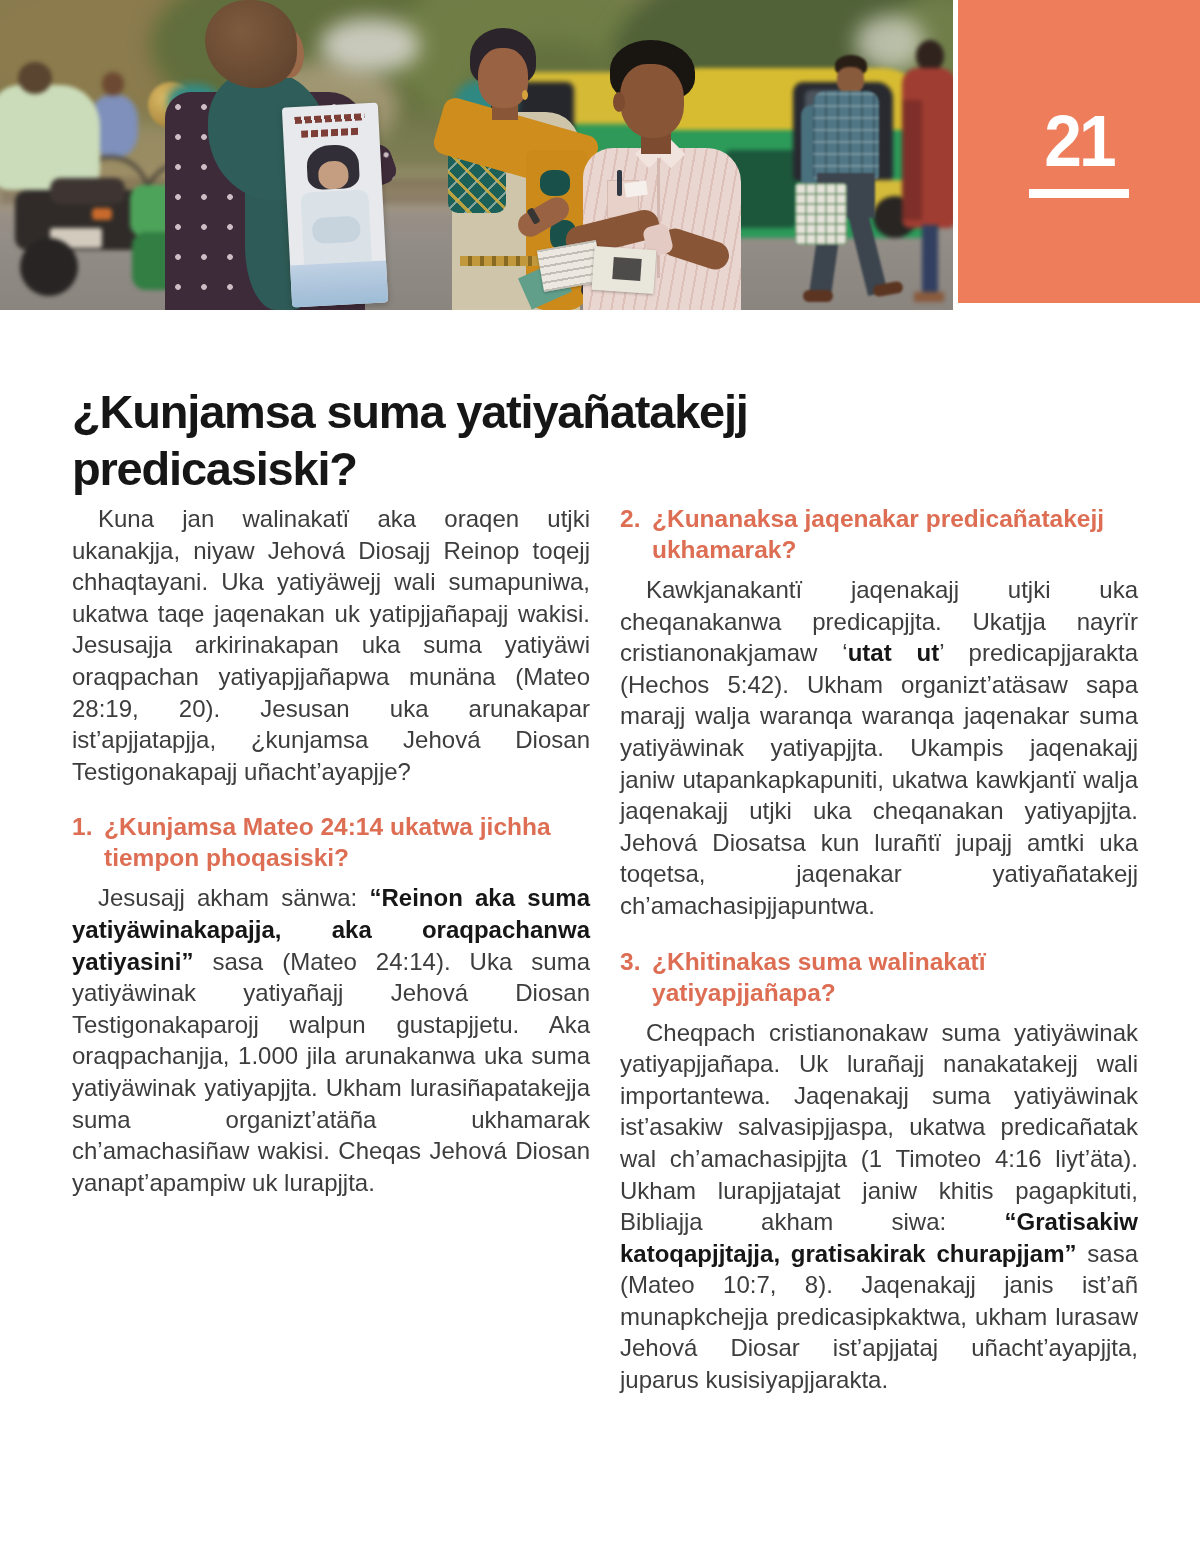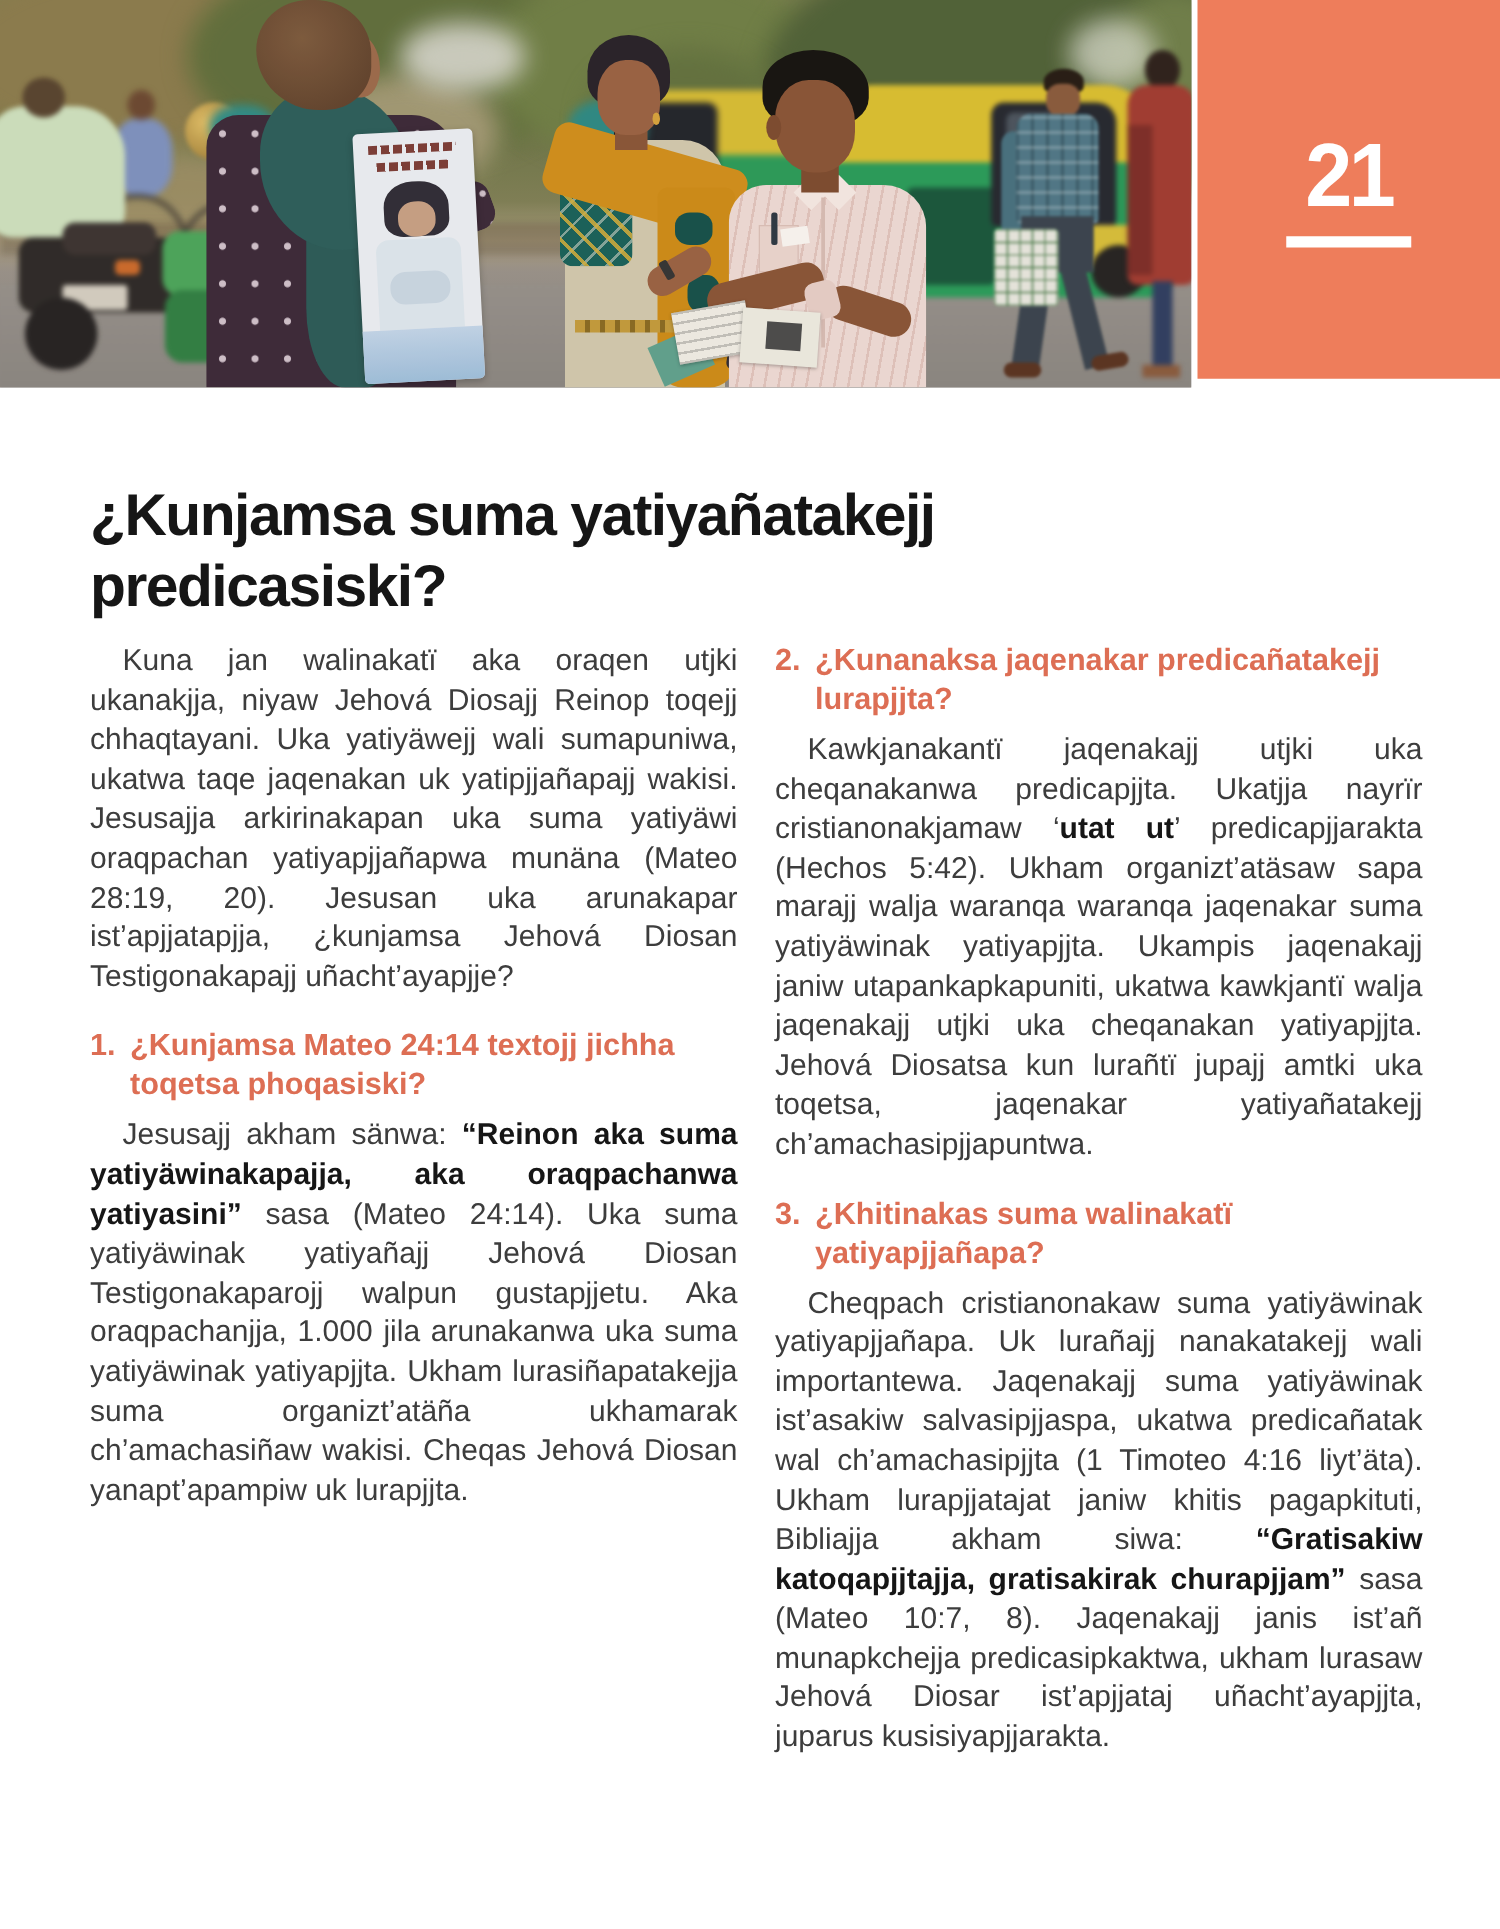--- a/index.html
+++ b/index.html
@@ -152,21 +152,21 @@
     display:flex;flex-direction:column;align-items:center;justify-content:center;
   }
   .chapter .num{color:#ffffff;font-size:72px;line-height:72px;font-weight:700;letter-spacing:-3px;transform:scaleX(.94);}
   .chapter .bar{width:100px;height:9px;background:#ffffff;margin-top:12px;}
   
   .title{
     position:absolute;left:72px;top:352px;width:870px;
     font-size:47px;line-height:57px;font-weight:700;letter-spacing:-1.2px;color:#161616;
   }
   .cols{position:absolute;left:72px;top:503px;width:1066px;display:flex;gap:30px;}
-  .col{width:518px;margin-top:10px;}
+  .col{width:518px;}
   p.body{margin:0;font-size:24px;line-height:31.6px;color:#3d3d3d;text-align:justify;text-indent:26px;}
   p.body b{color:#161616;}
   .section{margin-top:24px;}
   .shead{display:flex;font-weight:700;color:#dd6e54;font-size:24.5px;line-height:31px;margin:0 0 9px 0;}
   .shead .snum{width:32px;flex:none;}
 </style>
 </head>
 <body>
 
 <div class="photo">
@@ -312,30 +312,30 @@
 </div>
 
 <h1 class="title">¿Kunjamsa suma yatiyañatakejj predicasiski?</h1>
 
 <div class="cols">
   <div class="col">
     <p class="body">Kuna jan walinakatï aka oraqen utjki ukanakjja, niyaw Jehová Diosajj Reinop toqejj chhaqtayani. Uka yatiyäwejj wali sumapuniwa, ukatwa taqe jaqenakan uk yatipjjañapajj wakisi. Jesusajja arkirinakapan uka suma yatiyäwi oraqpachan yatiyapjjañapwa munäna (Mateo 28:19, 20). Jesusan uka arunakapar ist’apjjatapjja, ¿kunjamsa Jehová Diosan Testigonakapajj uñacht’ayapjje?</p>
     <div class="section">
       <div class="shead">
         <span class="snum">1.</span>
-        <span>¿Kunjamsa Mateo 24:14 textojj jichha toqetsa phoqasiski?</span>
+        <span>¿Kunjamsa Mateo 24:14 ukatwa jichha tiempon phoqasiski?</span>
       </div>
       <p class="body"><span>Jesusajj akham sänwa: </span><b>“Reinon aka suma yatiyäwinakapajja, aka oraqpachanwa yatiyasini”</b><span> sasa (Mateo 24:14). Uka suma yatiyäwinak yatiyañajj Jehová Diosan Testigonakaparojj walpun gustapjjetu. Aka oraqpachanjja, 1.000 jila arunakanwa uka suma yatiyäwinak yatiyapjjta. Ukham lurasiñapatakejja suma organizt’atäña ukhamarak ch’amachasiñaw wakisi. Cheqas Jehová Diosan yanapt’apampiw uk lurapjjta.</span></p>
     </div>
   </div>
   <div class="col">
     <div class="section" style="margin-top:0;">
       <div class="shead">
         <span class="snum">2.</span>
-        <span>¿Kunanaksa jaqenakar predicañatakejj lurapjjta?</span>
+        <span>¿Kunanaksa jaqenakar predicañatakejj ukhamarak?</span>
       </div>
       <p class="body"><span>Kawkjanakantï jaqenakajj utjki uka cheqanakanwa predicapjjta. Ukatjja nayrïr cristianonakjamaw ‘</span><b>utat ut</b><span>’ predicapjjarakta (Hechos 5:42). Ukham organizt’atäsaw sapa marajj walja waranqa waranqa jaqenakar suma yatiyäwinak yatiyapjjta. Ukampis jaqenakajj janiw utapankapkapuniti, ukatwa kawkjantï walja jaqenakajj utjki uka cheqanakan yatiyapjjta. Jehová Diosatsa kun lurañtï jupajj amtki uka toqetsa, jaqenakar yatiyañatakejj ch’amachasipjjapuntwa.</span></p>
     </div>
     <div class="section">
       <div class="shead">
         <span class="snum">3.</span>
         <span>¿Khitinakas suma walinakatï yatiyapjjañapa?</span>
       </div>
       <p class="body"><span>Cheqpach cristianonakaw suma yatiyäwinak yatiyapjjañapa. Uk lurañajj nanakatakejj wali importantewa. Jaqenakajj suma yatiyäwinak ist’asakiw salvasipjjaspa, ukatwa predicañatak wal ch’amachasipjjta (1 Timoteo 4:16 liyt’äta). Ukham lurapjjatajat janiw khitis pagapkituti, Bibliajja akham siwa: </span><b>“Gratisakiw katoqapjjtajja, gratisakirak churapjjam”</b><span> sasa (Mateo 10:7, 8). Jaqenakajj janis ist’añ munapkchejja predicasipkaktwa, ukham lurasaw Jehová Diosar ist’apjjataj uñacht’ayapjjta, juparus kusisiyapjjarakta.</span></p>
     </div>

